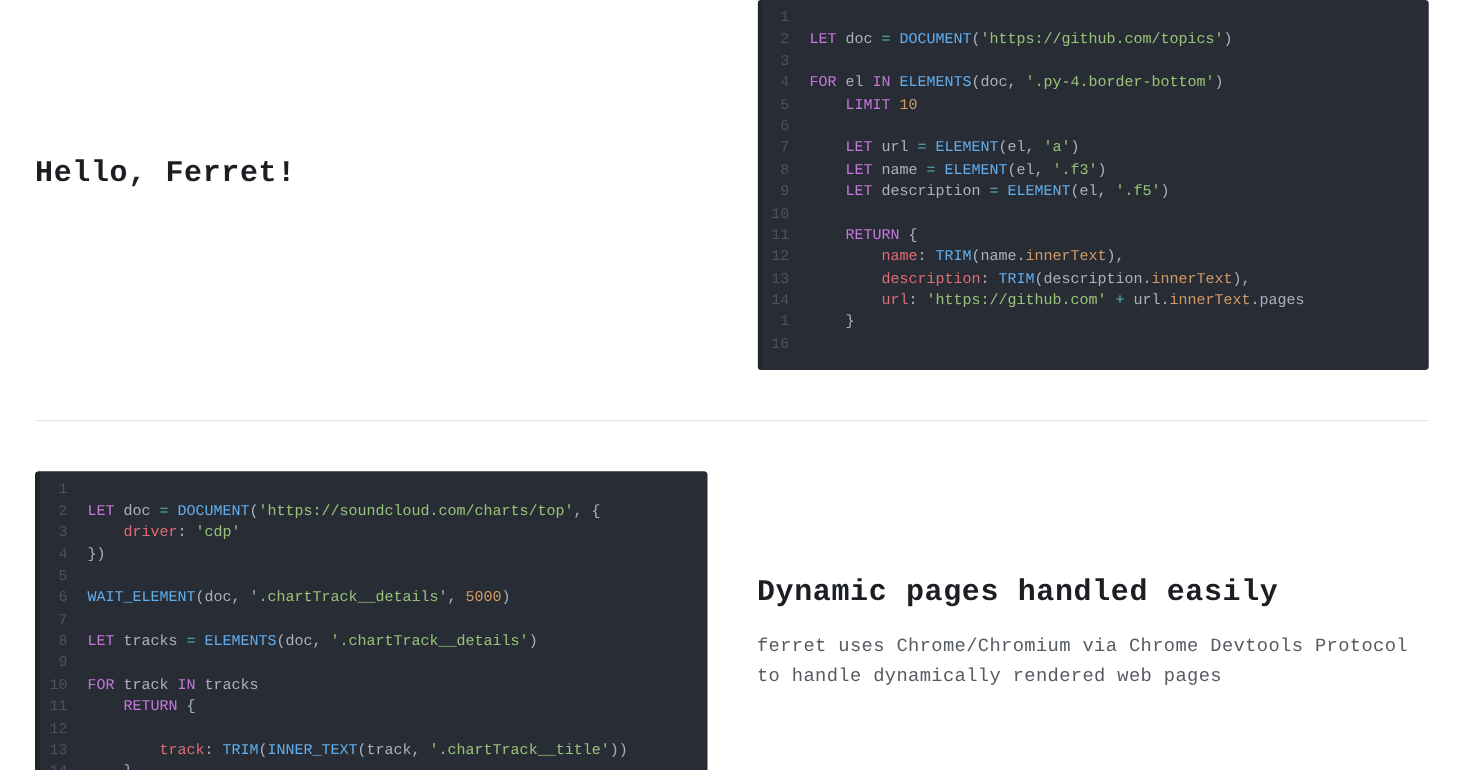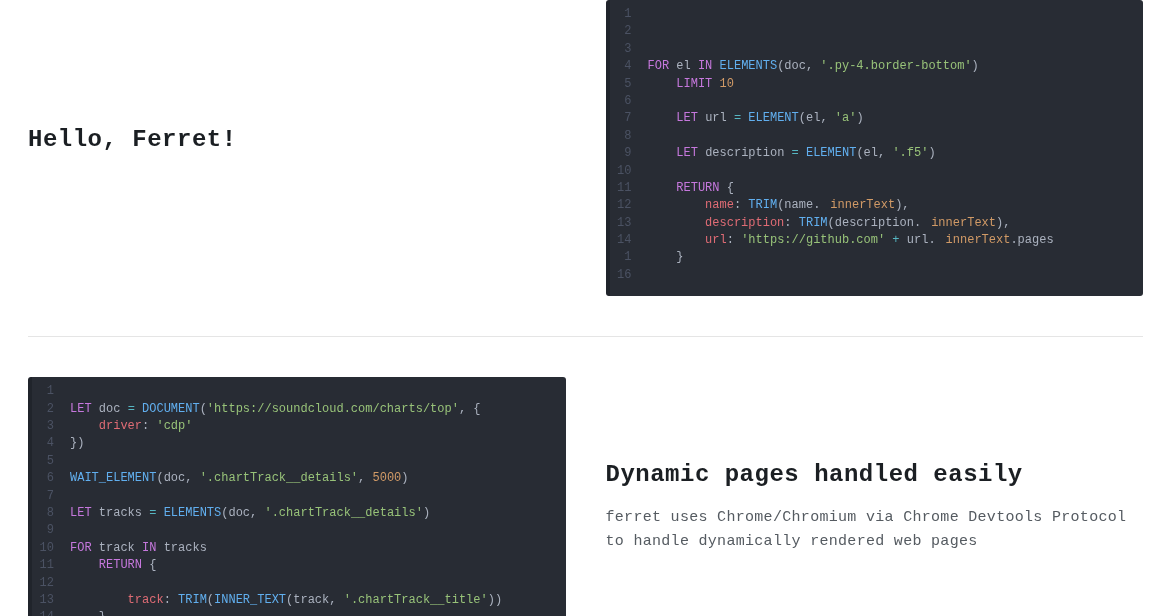--- a/index.html
+++ b/index.html
@@ -55,39 +55,39 @@
   }
   .code { padding-left: 10px; color: #abb2bf; }
   .kw   { color: #c678dd; }
   .fn   { color: #61afef; }
   .str  { color: #98c379; }
   .num  { color: #d19a66; }
   .prop { color: #e06c75; }
   .op   { color: #56b6c2; }
   .pun  { color: #abb2bf; }
   .id   { color: #abb2bf; }
-  .attr { color: #d19a66; margin-left: 10px; }
+  .attr { color: #d19a66; }
 </style>
 </head>
 <body>
 
 <div class="section">
   <div class="textcol">
     <h2>Hello, Ferret!</h2>
   </div>
   <div class="codecol">
     <div class="editor">
 <div class="line"><span class="ln">1</span><span class="code"></span></div>
-<div class="line"><span class="ln">2</span></div>
+<div class="line"><span class="ln">2</span><span class="code"><span class="kw">LET</span> <span class="id">doc</span> <span class="op">=</span> <span class="fn">DOCUMENT</span><span class="pun">(</span><span class="str">'https://github.com/topics'</span><span class="pun">)</span></span></div>
 <div class="line"><span class="ln">3</span><span class="code"></span></div>
 <div class="line"><span class="ln">4</span><span class="code"><span class="kw">FOR</span> <span class="id">el</span> <span class="kw">IN</span> <span class="fn">ELEMENTS</span><span class="pun">(</span><span class="id">doc</span><span class="pun">,</span> <span class="str">'.py-4.border-bottom'</span><span class="pun">)</span></span></div>
 <div class="line"><span class="ln">5</span><span class="code">    <span class="kw">LIMIT</span> <span class="num">10</span></span></div>
 <div class="line"><span class="ln">6</span><span class="code"></span></div>
 <div class="line"><span class="ln">7</span><span class="code">    <span class="kw">LET</span> <span class="id">url</span> <span class="op">=</span> <span class="fn">ELEMENT</span><span class="pun">(</span><span class="id">el</span><span class="pun">,</span> <span class="str">'a'</span><span class="pun">)</span></span></div>
-<div class="line"><span class="ln">8</span></div>
+<div class="line"><span class="ln">8</span><span class="code">    <span class="kw">LET</span> <span class="id">name</span> <span class="op">=</span> <span class="fn">ELEMENT</span><span class="pun">(</span><span class="id">el</span><span class="pun">,</span> <span class="str">'.f3'</span><span class="pun">)</span></span></div>
 <div class="line"><span class="ln">9</span><span class="code">    <span class="kw">LET</span> <span class="id">description</span> <span class="op">=</span> <span class="fn">ELEMENT</span><span class="pun">(</span><span class="id">el</span><span class="pun">,</span> <span class="str">'.f5'</span><span class="pun">)</span></span></div>
 <div class="line"><span class="ln">10</span><span class="code"></span></div>
 <div class="line"><span class="ln">11</span><span class="code">    <span class="kw">RETURN</span> <span class="pun">{</span></span></div>
 <div class="line"><span class="ln">12</span><span class="code">        <span class="prop">name</span><span class="pun">:</span> <span class="fn">TRIM</span><span class="pun">(</span><span class="id">name</span><span class="pun">.</span><span class="attr">innerText</span><span class="pun">),</span></span></div>
 <div class="line"><span class="ln">13</span><span class="code">        <span class="prop">description</span><span class="pun">:</span> <span class="fn">TRIM</span><span class="pun">(</span><span class="id">description</span><span class="pun">.</span><span class="attr">innerText</span><span class="pun">),</span></span></div>
 <div class="line"><span class="ln">14</span><span class="code">        <span class="prop">url</span><span class="pun">:</span> <span class="str">'https://github.com'</span> <span class="op">+</span> <span class="id">url</span><span class="pun">.</span><span class="attr">innerText</span><span class="pun">.</span><span class="id">pages</span></span></div>
 <div class="line"><span class="ln">1</span><span class="code">    <span class="pun">}</span></span></div>
 <div class="line"><span class="ln">16</span><span class="code"></span></div>
     </div>
   </div>

